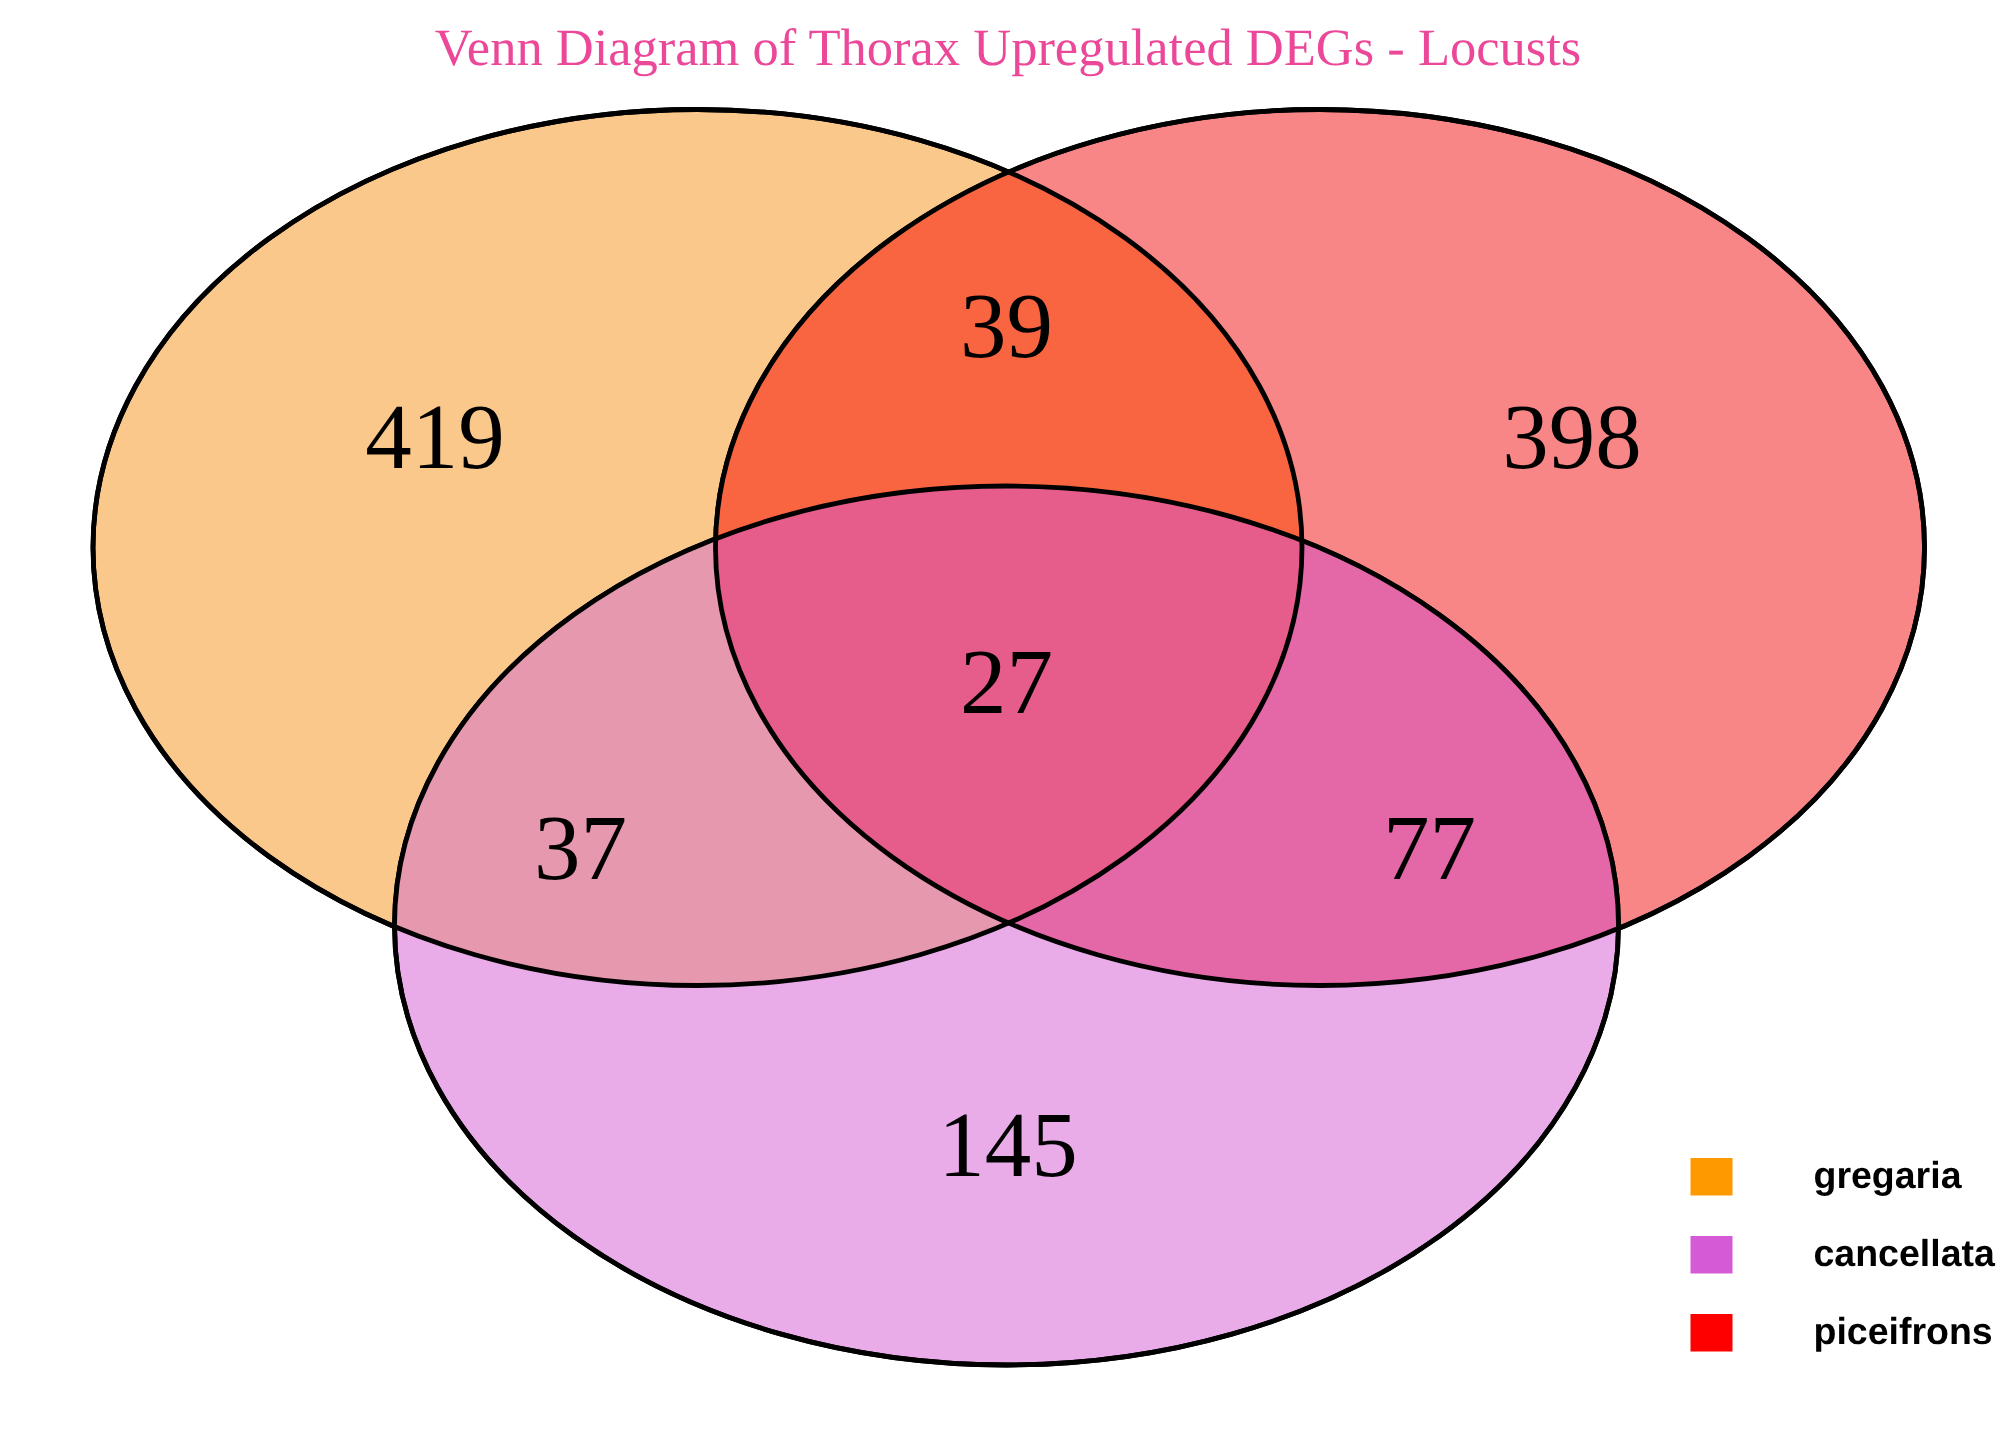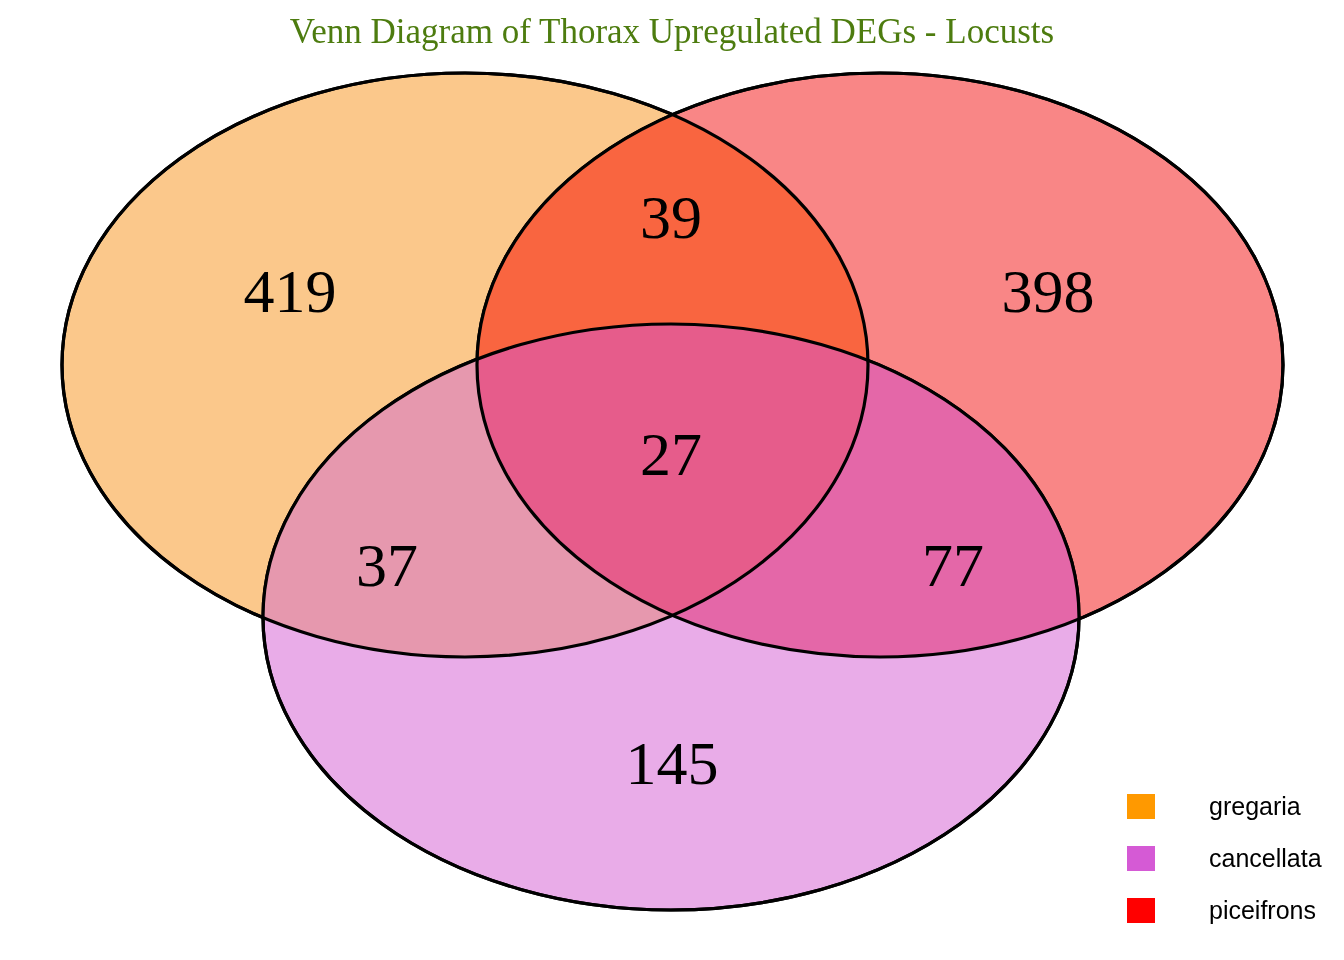--- a/index.html
+++ b/index.html
@@ -20,21 +20,21 @@
     background: #ffffff;
   }
   .venn-title {
     position: absolute;
     top: 12px;
     left: 0;
     width: 1344px;
     text-align: center;
     font-family: "Liberation Serif", serif;
     font-size: 35px;
-    color: #4d7c0f;
+    color: #ec4899;
     letter-spacing: 0px;
     white-space: nowrap;
   }
   #venn-svg {
     position: absolute;
     top: 0;
     left: 0;
   }
   .region-count {
     font-family: "Liberation Serif", serif;
@@ -43,22 +43,23 @@
     text-anchor: middle;
     dominant-baseline: middle;
   }
   .venn-ellipse {
     stroke: #000000;
     stroke-width: 3.2;
   }
   .legend {
     position: absolute;
     left: 1118px;
-    top: 780px;
+    top: 758px;
     width: 226px;
+    font-weight: bold;
   }
   .legend-row {
     display: flex;
     align-items: center;
     height: 52px;
   }
   .legend-swatch {
     width: 28px;
     height: 25px;
     flex: 0 0 28px;

